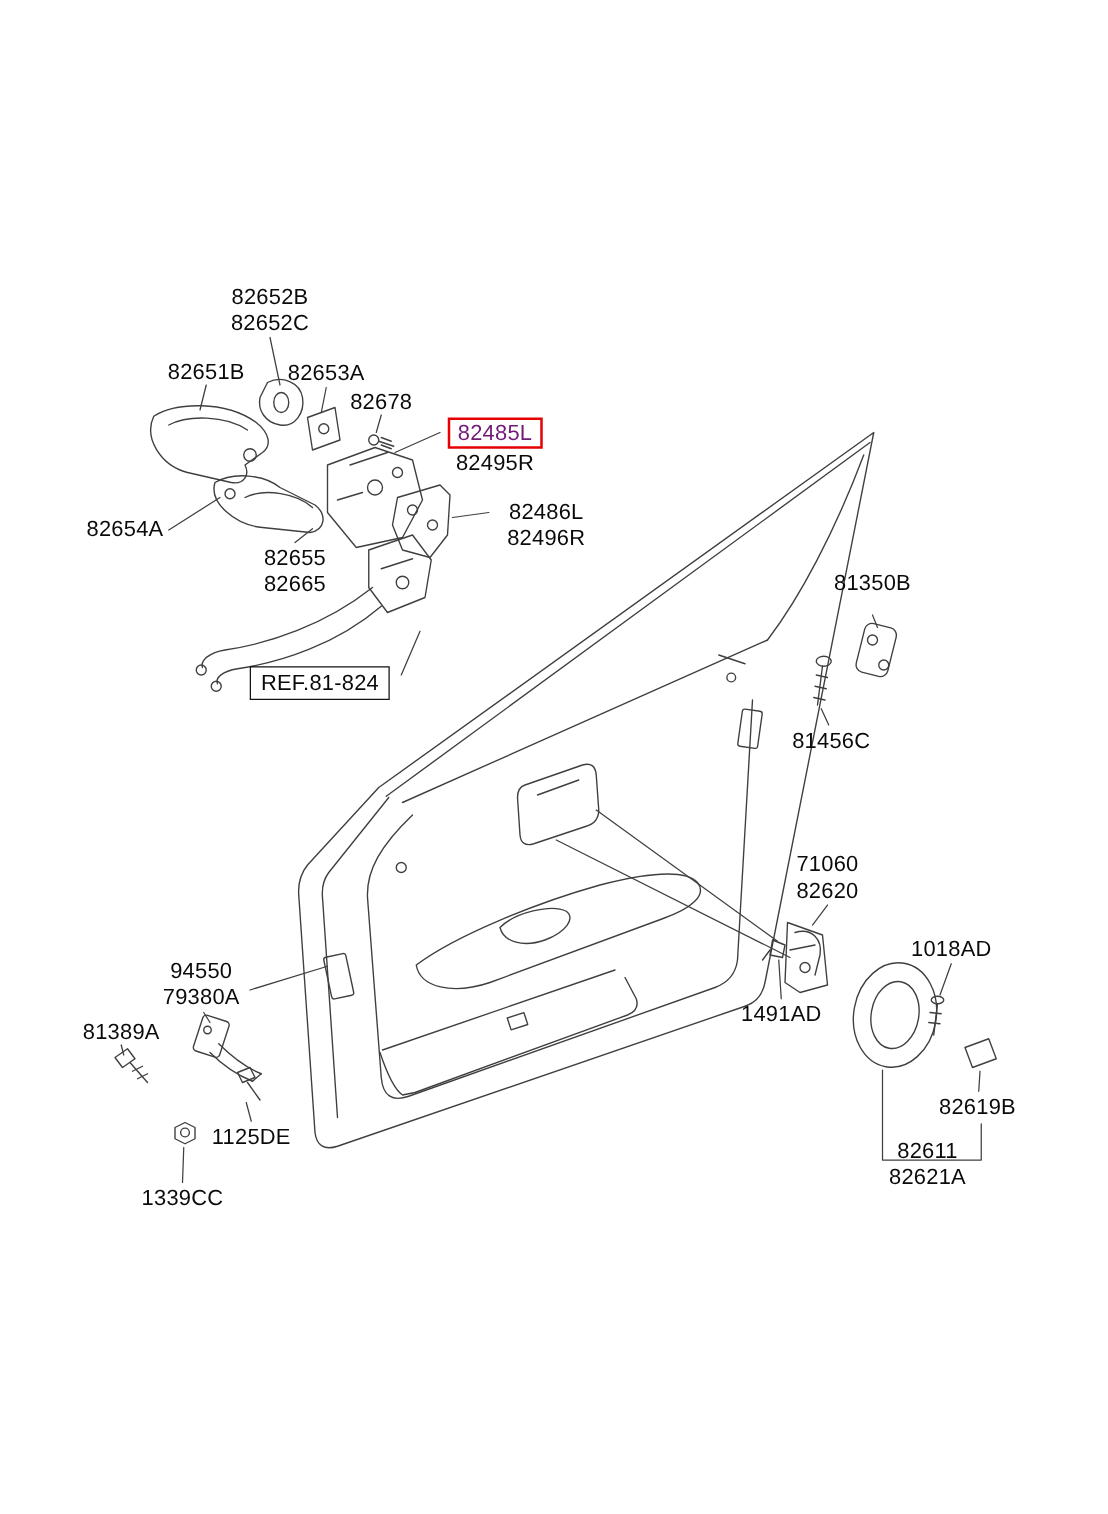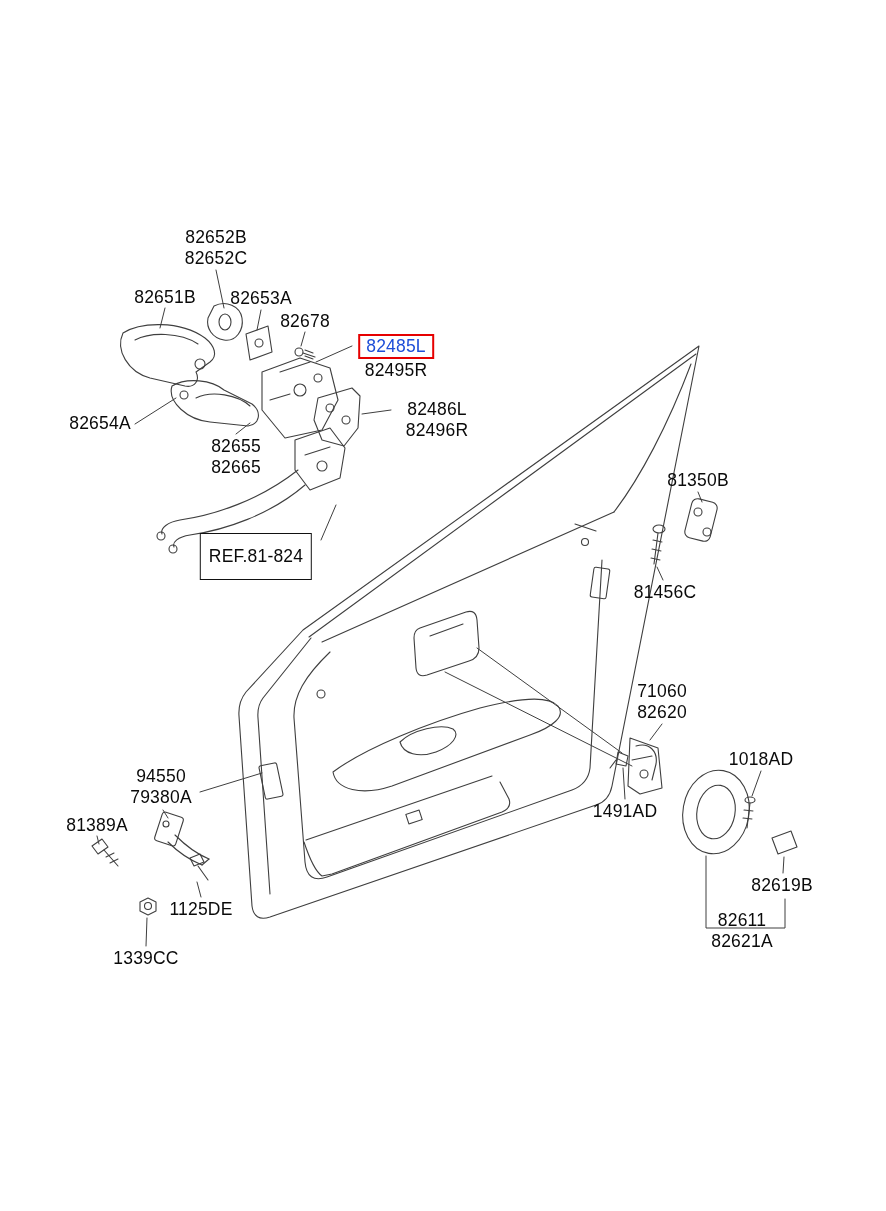--- a/index.html
+++ b/index.html
@@ -8,24 +8,24 @@
     font-family:"Liberation Sans",sans-serif;overflow:hidden;
   }
   svg.art{position:absolute;left:0;top:0;}
   .label{
     position:absolute;transform:translateX(-50%);text-align:center;
     font-size:17.5px;line-height:21px;color:#0a0a0a;white-space:nowrap;
     letter-spacing:.2px;
   }
   .label span{display:block;}
   .box-red{
-    border:2px solid #e60000;color:#1d4ed8;padding:0 6px;
+    border:2px solid #e60000;color:#701a75;padding:0 6px;
   }
   .box-black{
-    border:1.6px solid #111;padding:12px 8px;
+    border:1.6px solid #111;padding:2px 8px;
   }
 </style>
 </head>
 <body>
 
 <div class="stage">
 
   <svg class="art" width="886" height="1211" viewBox="0 0 886 1211">
     <g stroke="#3f3f3f" fill="none" stroke-width="1.1" stroke-linecap="round" stroke-linejoin="round">
 
@@ -220,21 +220,21 @@
 
   <div class="label" style="left:236px;top:436px">
     <span>82655</span>
     <span>82665</span>
   </div>
 
   <div class="label box-black" style="left:256px;top:533px">
     <span>REF.81-824</span>
   </div>
 
-  <div class="label" style="left:698px;top:470px">
+  <div class="label" style="left:698px;top:456px">
     <span>81350B</span>
   </div>
 
   <div class="label" style="left:665px;top:582px">
     <span>81456C</span>
   </div>
 
   <div class="label" style="left:662px;top:681px">
     <span>71060</span>
     <span>82620</span>

